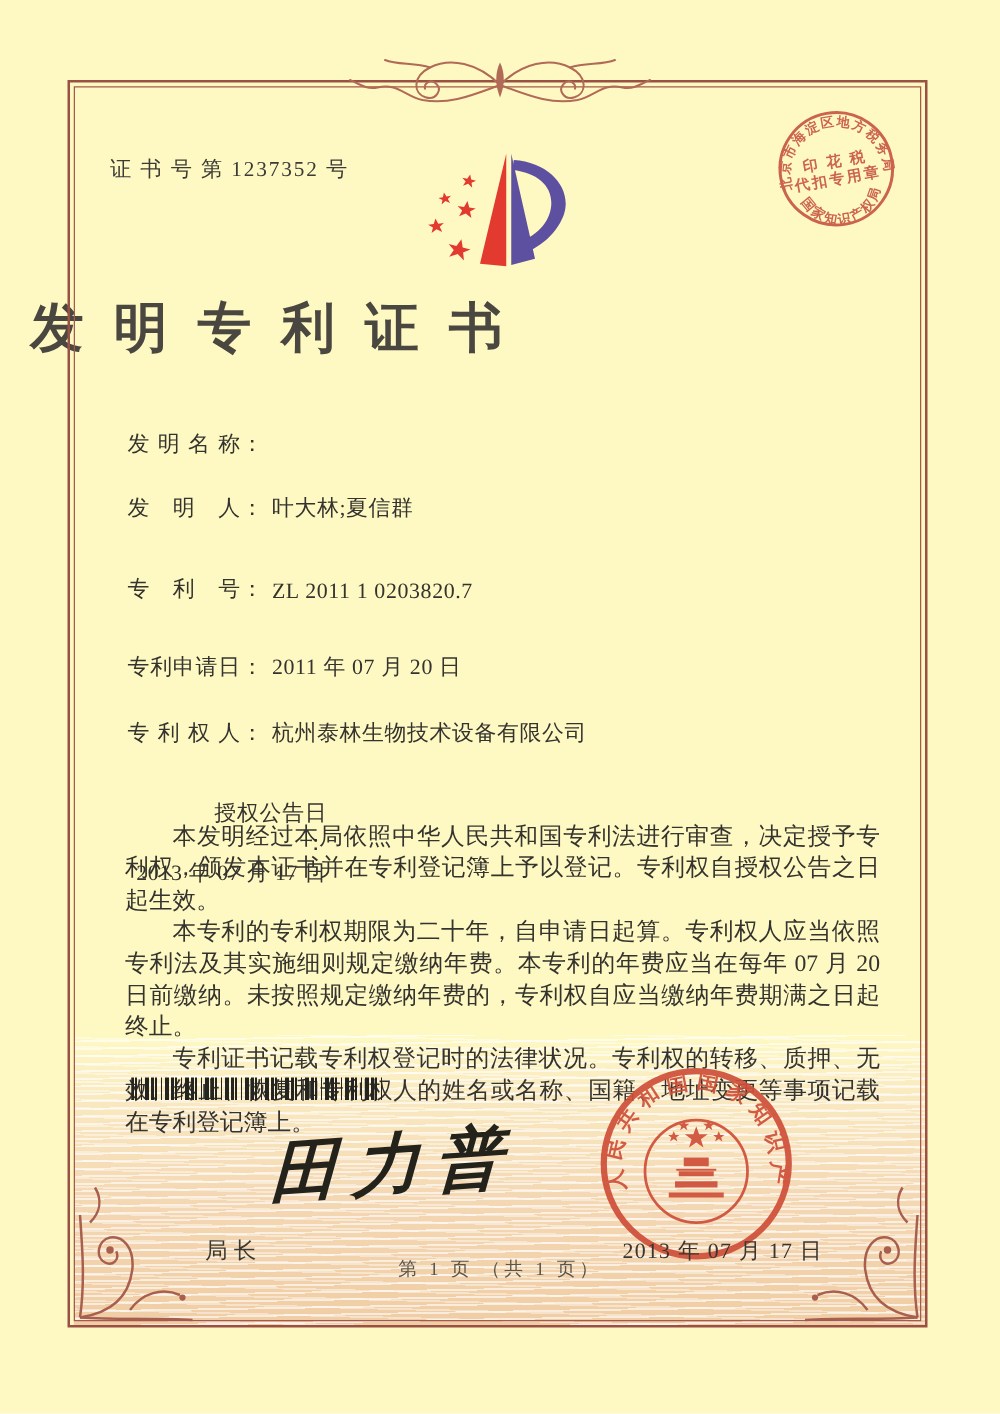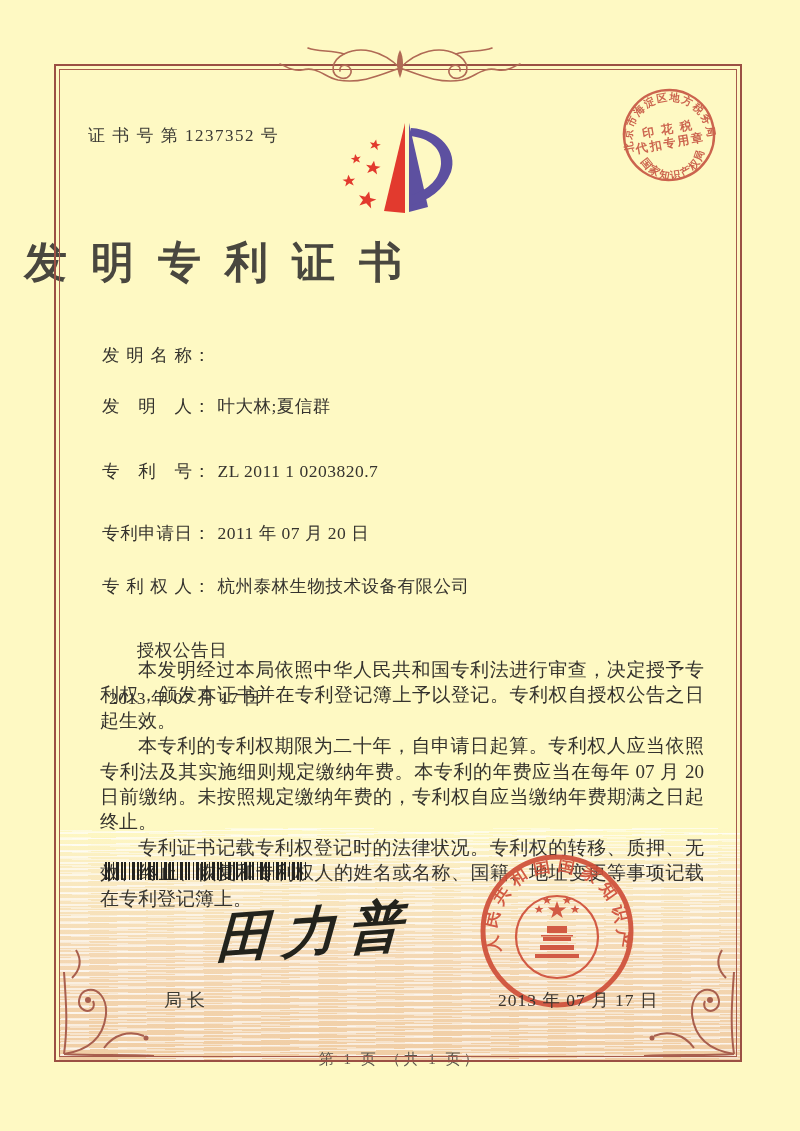--- a/index.html
+++ b/index.html
@@ -27,42 +27,42 @@
       linear-gradient(180deg, rgba(246,226,198,0) 0%, rgba(247,224,192,.55) 18%, #f4d8b4 55%, #f0cda4 100%);
   }
   
   .cert-no{position:absolute;left:88px;top:124px;font-size:17px;letter-spacing:1.5px;color:#3b3a35;z-index:4;}
   .logo{position:absolute;left:336px;top:112px;z-index:2;}
   .title{
     position:absolute;left:0;top:234px;width:100%;text-align:left;z-index:2;
     font-size:43px;font-weight:700;color:#49473f;letter-spacing:24px;text-indent:24px;
   }
   
-  .row{position:absolute;left:102px;display:flex;align-items:center;font-size:17.5px;z-index:2;white-space:nowrap;}
+  .row{position:absolute;left:102px;display:flex;align-items:flex-end;font-size:17.5px;z-index:2;white-space:nowrap;}
   .row .lbl{display:inline-block;width:90px;text-align:justify;text-align-last:justify;}
   .row .colon{margin-left:1px;}
   .row .val{margin-left:7px;letter-spacing:.5px;}
   .r0{top:343px;} .r1{top:394px;} .r2{top:459px;} .r3{top:521px;} .r4{top:574px;} .r5{top:638px;flex-direction:column;}
   
   .paras{position:absolute;left:100px;top:657px;width:604px;z-index:2;}
   .paras p{margin:0;font-size:19px;line-height:25.4px;text-align:justify;text-indent:2em;color:#35332e;}
   
   .barcode{
     position:absolute;left:105px;top:862px;width:202px;height:18px;z-index:2;
     background:repeating-linear-gradient(90deg,#23231f 0 2px,transparent 2px 3px,#23231f 3px 5px,transparent 5px 8px,#23231f 8px 9px,transparent 9px 11px,#23231f 11px 14px,transparent 14px 16px);
   }
   .signer-title{position:absolute;left:164px;top:940px;font-size:18px;letter-spacing:5px;color:#3a382f;z-index:2;margin-top:48px;}
   .signer-name{
     position:absolute;left:216px;top:896px;font-size:54px;font-weight:700;font-style:italic;
     color:#23231c;letter-spacing:12px;transform:rotate(-4deg) skewX(-6deg);z-index:2;
   }
   .seal{position:absolute;left:477px;top:851px;z-index:2;opacity:.92;}
   .seal-arc-text{font-size:17px;font-weight:700;letter-spacing:6px;fill:#cf4f39;}
   .issue-date{position:absolute;left:498px;top:988px;font-size:17.5px;letter-spacing:1px;color:#3a352f;z-index:4;}
-  .page-footer{position:absolute;left:0;top:1050px;width:100%;text-align:center;font-size:15px;letter-spacing:3px;color:#5a564c;z-index:2;}
+  .page-footer{position:absolute;left:0;top:1006px;width:100%;text-align:center;font-size:15px;letter-spacing:3px;color:#5a564c;z-index:2;}
   
   .stamp{position:absolute;left:619px;top:85px;z-index:4;opacity:.88;}
   .stamp-arc{font-size:10.5px;font-weight:600;letter-spacing:1.5px;fill:#c5503e;}
   .stamp-center{font-size:12px;font-weight:700;fill:#c5503e;letter-spacing:2px;}
   
   .flourish{position:absolute;left:278px;top:42px;z-index:4;}
   .corner{position:absolute;z-index:2;}
   .corner-left{left:60px;top:944px;}
   .corner-right{left:642px;top:944px;transform:scaleX(-1);}
 </style>

